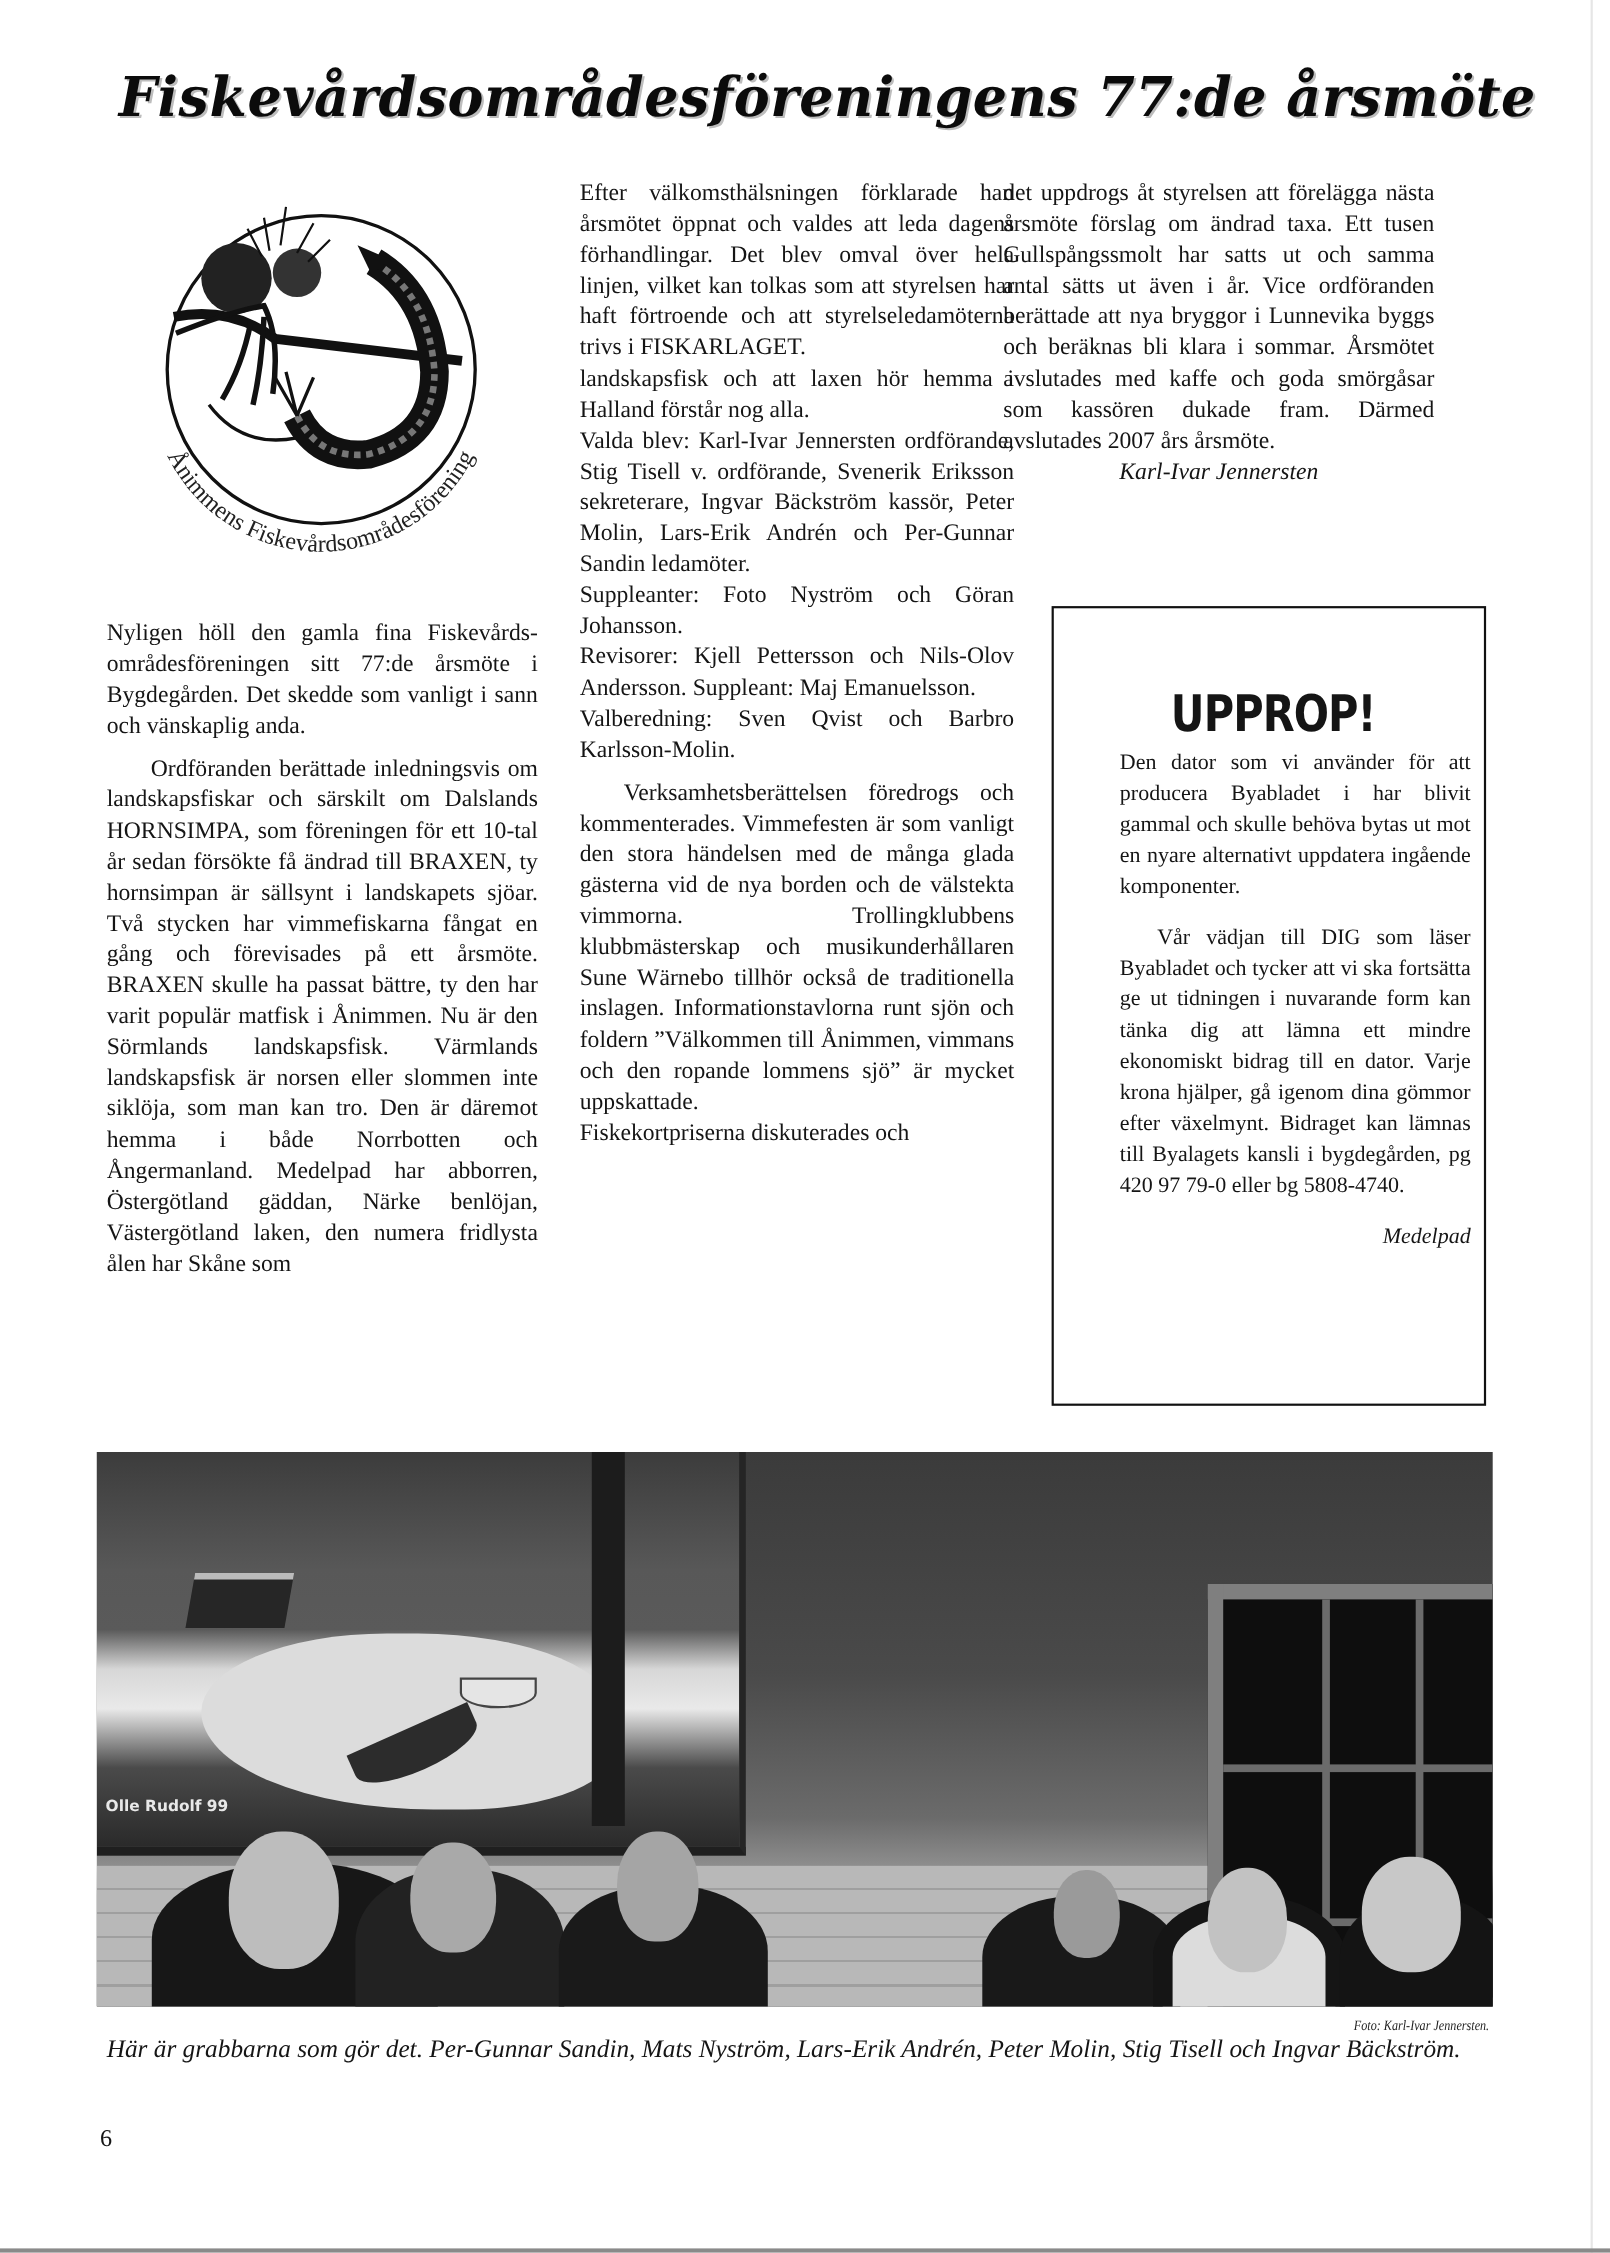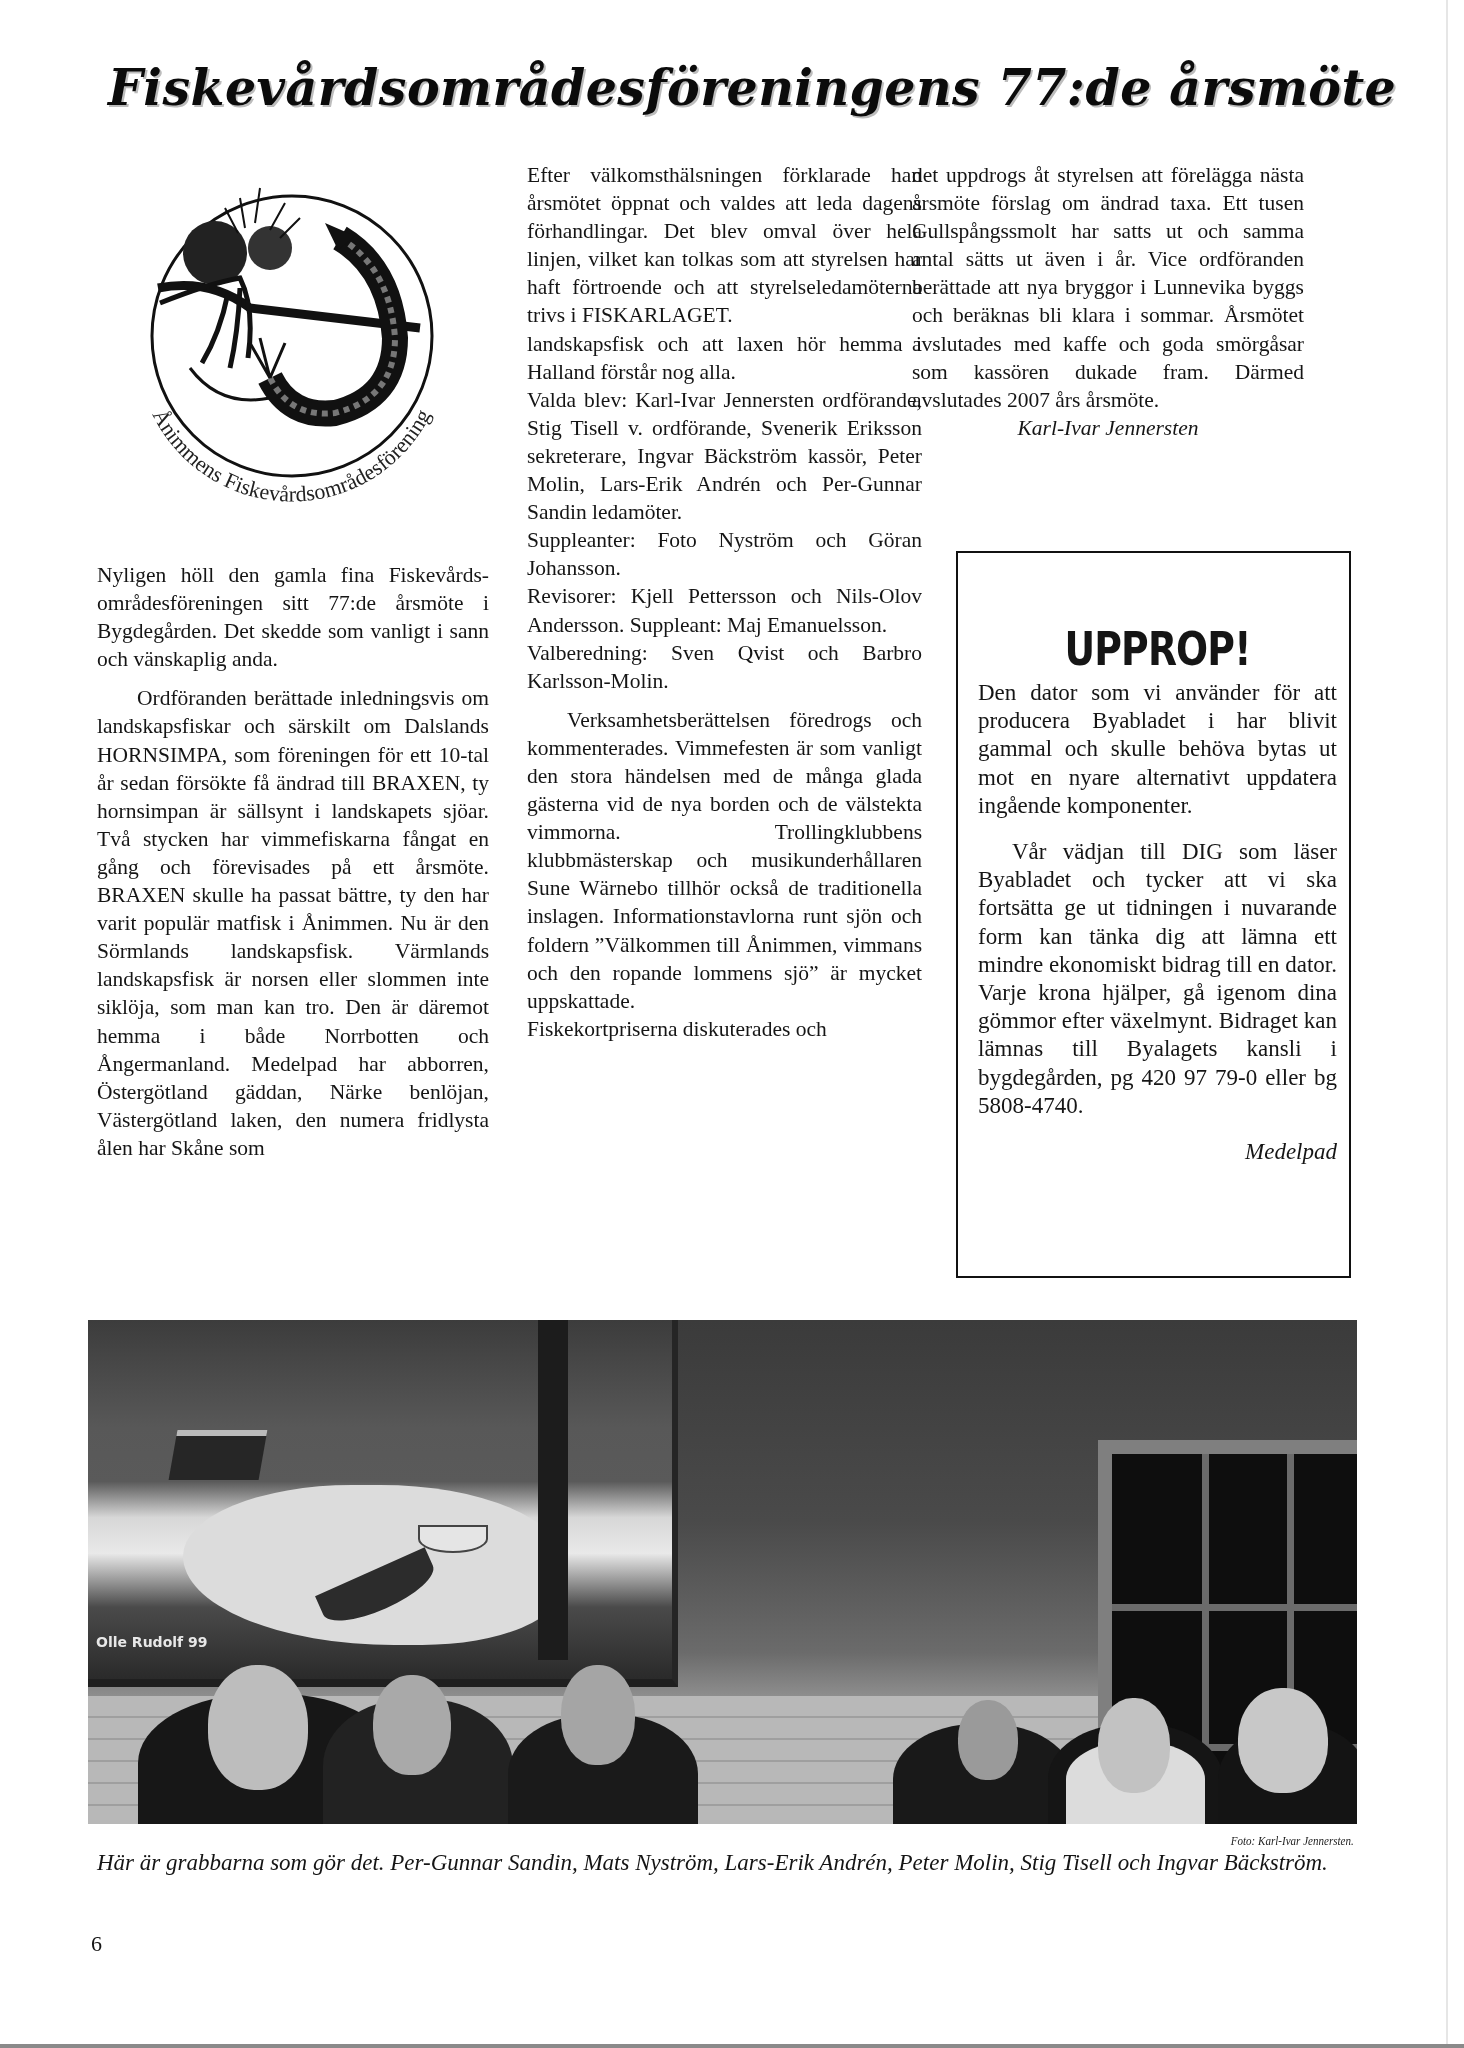--- a/index.html
+++ b/index.html
@@ -31,21 +31,21 @@
 
   .upprop-box {
     position: absolute; left: 956px; top: 551px; width: 395px; height: 727px;
     border: 2.5px solid #111; padding: 0 12px 0 20px;
   }
   .upprop-title {
     font-family: "DejaVu Sans", "Liberation Sans", sans-serif; font-weight: bold;
     font-size: 46px; letter-spacing: -1px; text-align: center; margin-top: 70px; line-height: 52px;
     transform: scaleX(0.82);
   }
-  .upprop-box p { font-size: 23px; line-height: 28.2px; text-align: justify; }
+  .upprop-box p { font-size: 20px; line-height: 28.2px; text-align: justify; margin-left: 40px; }
   .upprop-box p.indent { text-indent: 34px; margin-top: 18px; }
   .upprop-box p.first { margin-top: 4px; }
   .upprop-box .sig { text-align: right; font-style: italic; margin-top: 18px; }
 
   .photo {
     position: absolute; left: 88px; top: 1320px; width: 1269px; height: 504px; overflow: hidden;
     background: linear-gradient(180deg, #3b3b3b 0%, #4a4a4a 40%, #6b6b6b 66%, #8f8f8f 75%, #2a2a2a 80%, #1d1d1d 100%);
   }
   .painting {
     position: absolute; left: 0; top: 0; width: 590px; height: 367px;

